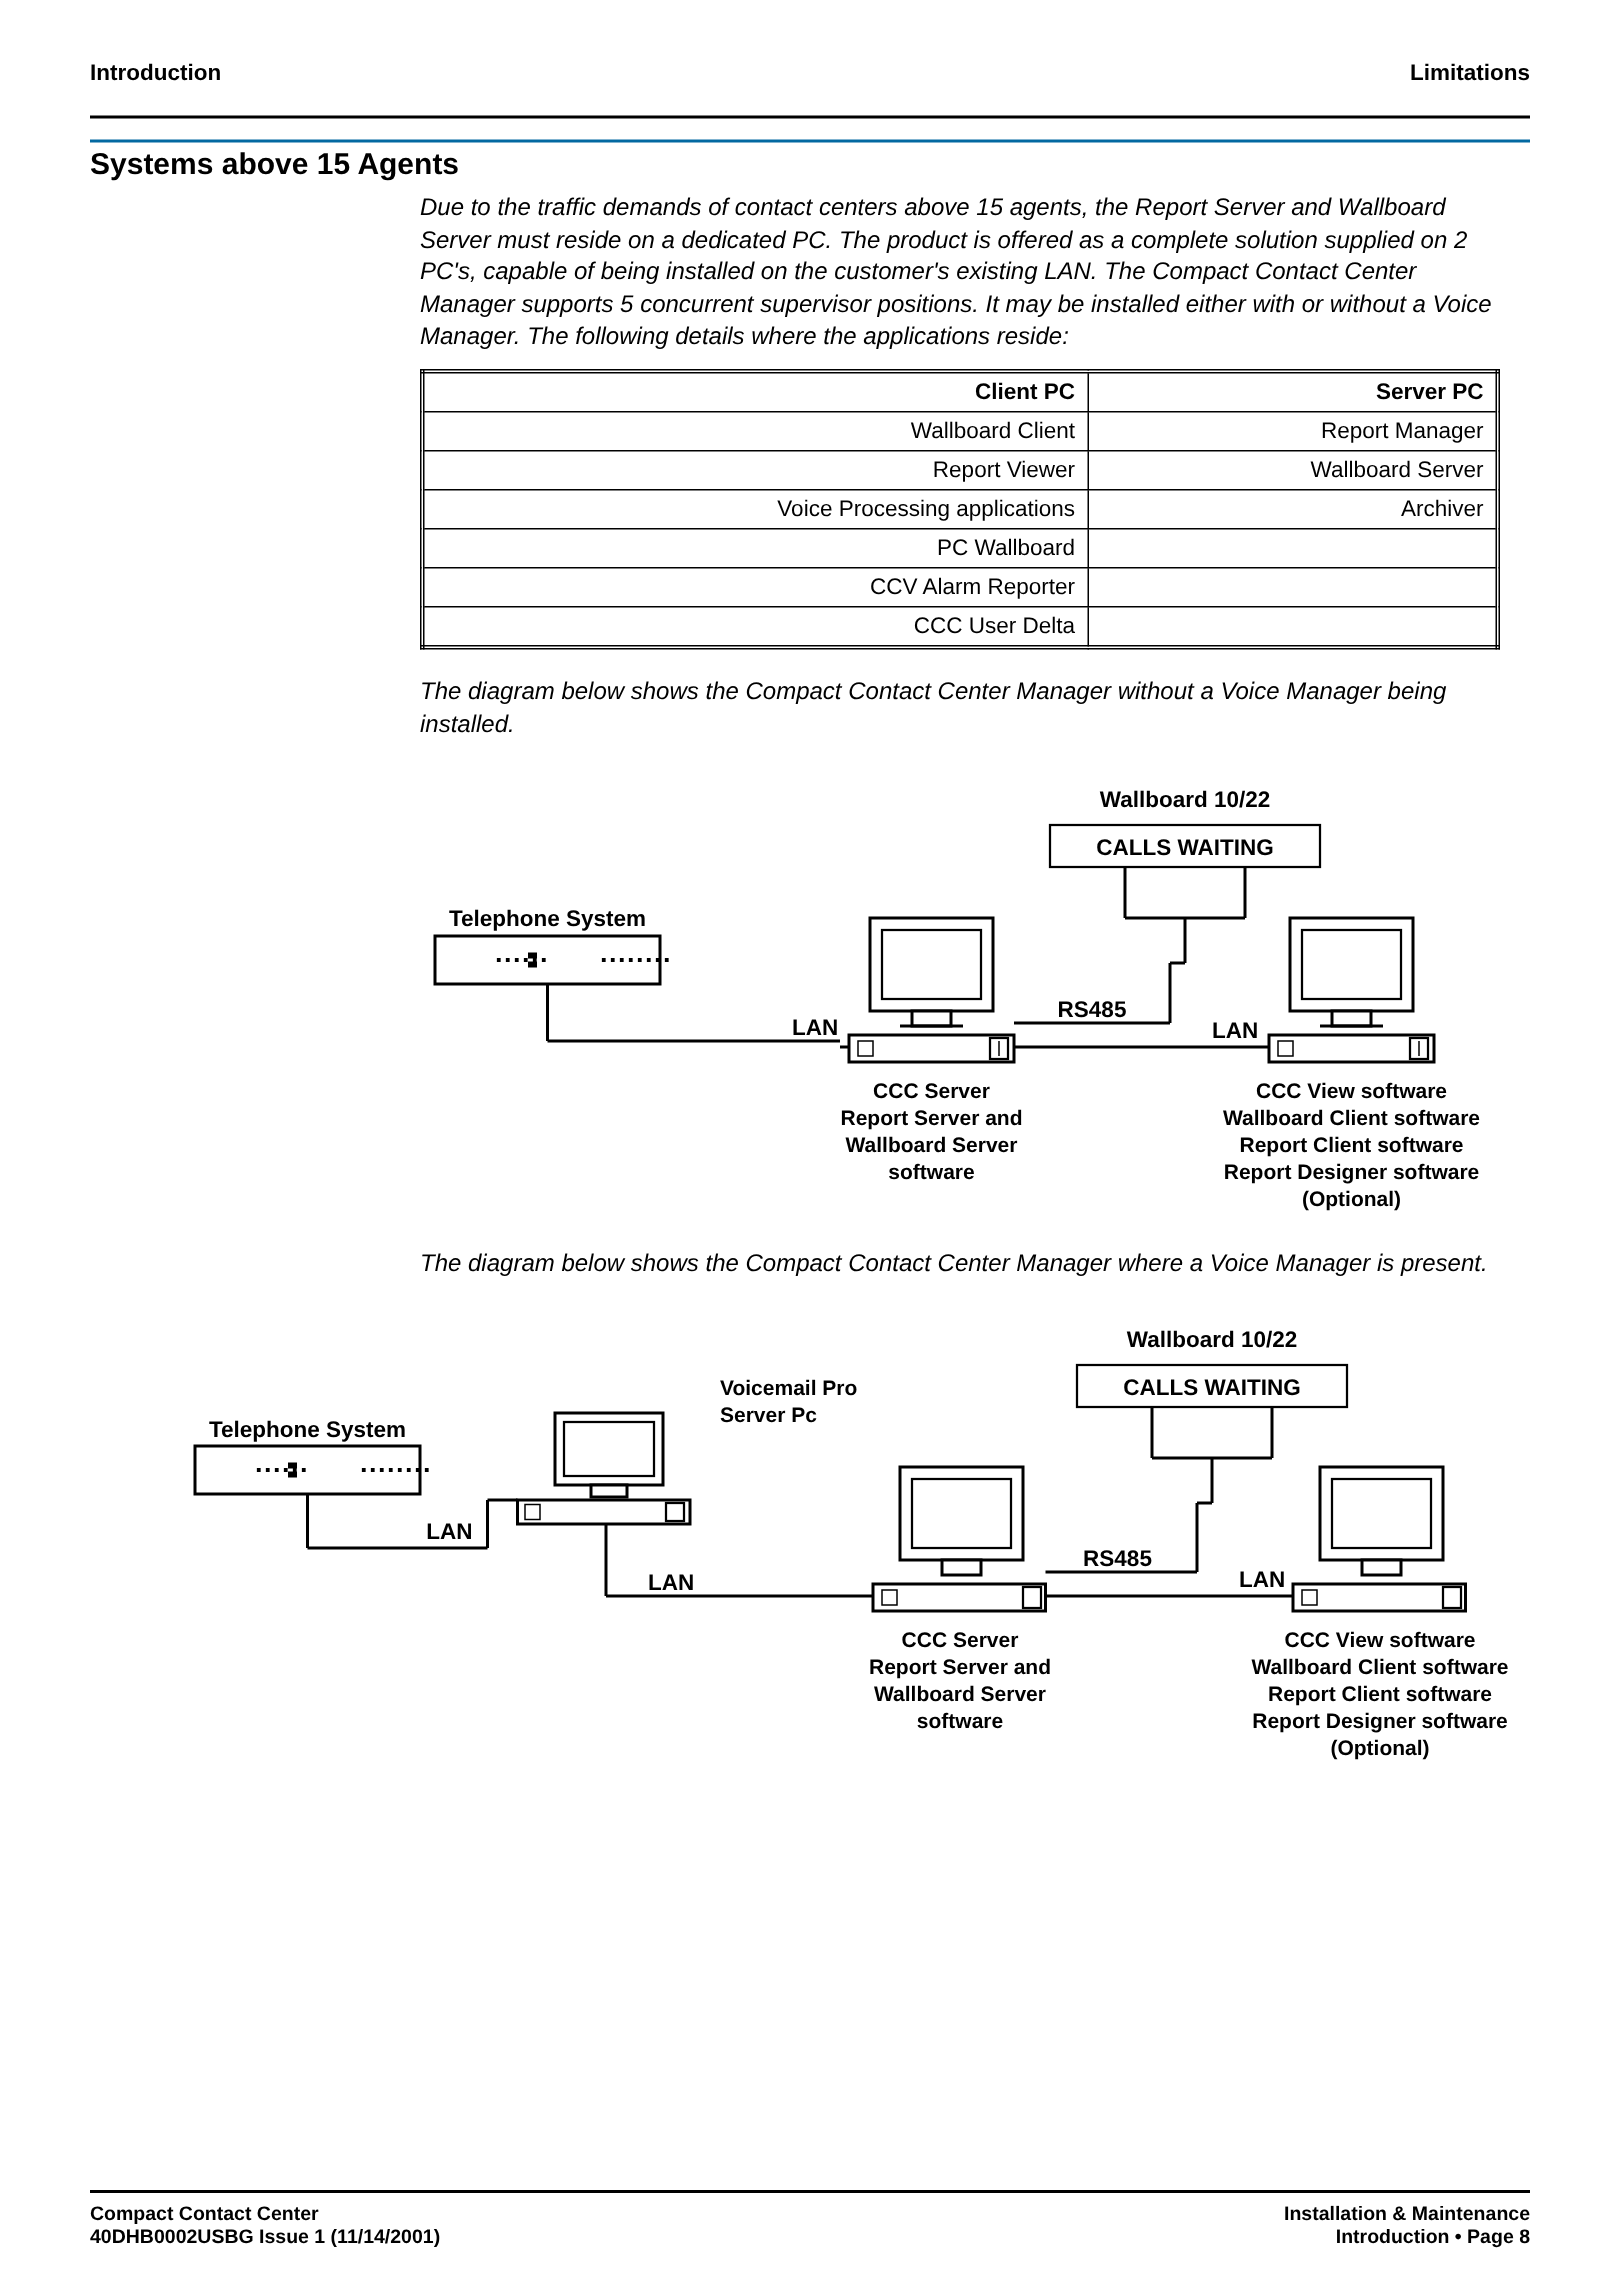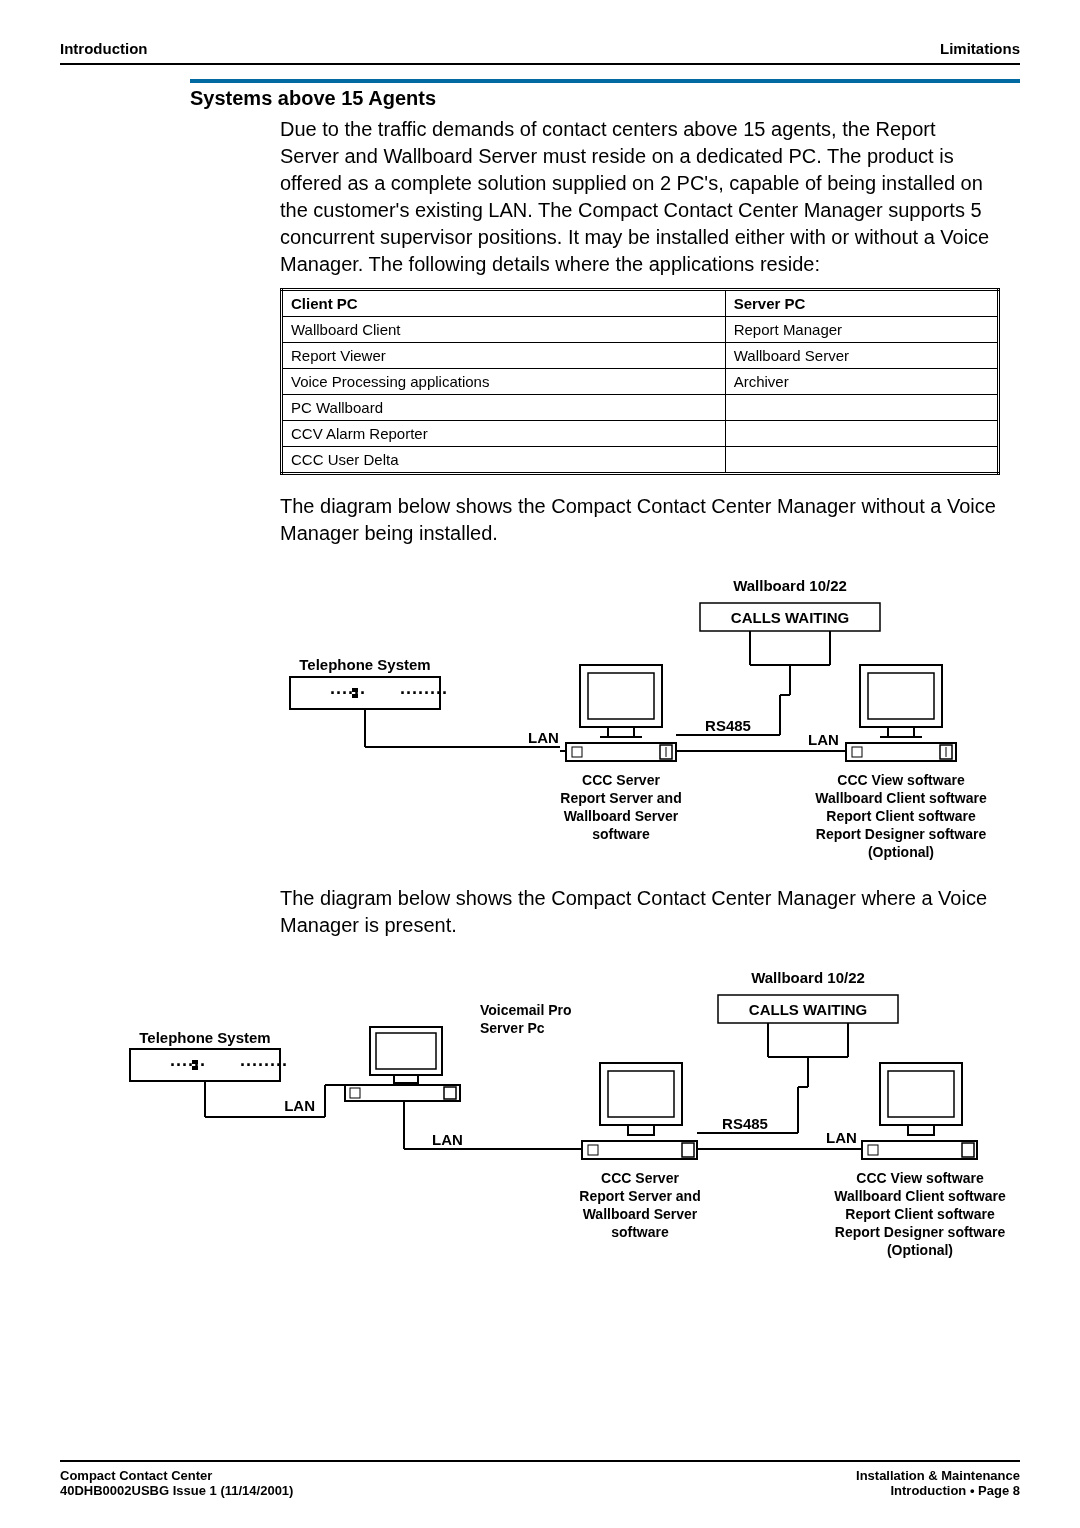--- a/index.html
+++ b/index.html
@@ -11,51 +11,51 @@
     height: 1528px;
     position: relative;
     padding: 40px 60px 40px 60px;
   }
   .header-line {
     display: flex;
     justify-content: space-between;
     font-weight: bold;
     font-size: 15px;
     border-bottom: 2px solid #000;
-    padding-bottom: 6px;
+    padding-bottom: 20px;
     margin-bottom: 14px;
   }
   .section-title {
     font-weight: bold;
     font-size: 20px;
-    border-top: 4px solid #0369a1;
+    border-top: 2px solid #0369a1;
     padding-top: 4px;
-    margin-left: 130px;
     margin-bottom: 6px;
   }
   .body-indent {
     margin-left: 220px;
     margin-right: 20px;
   }
   .para {
-    font-size: 20px;
+    font-size: 16px;
     line-height: 1.35;
     margin-bottom: 10px;
+    font-style: italic;
   }
   table.pc-table {
     border-collapse: collapse;
     width: 100%;
     margin-bottom: 18px;
     border: 3px double #000;
   }
   table.pc-table th, table.pc-table td {
     border: 1px solid #000;
     padding: 4px 8px;
     font-size: 15px;
-    text-align: left;
+    text-align: right;
   }
   table.pc-table th { font-weight: bold; }
   .diagram {
     margin-left: 60px;
     margin-right: 0;
     position: relative;
     margin-top: 28px;
   }
   .diagram svg { display: block; }
   .footer {

